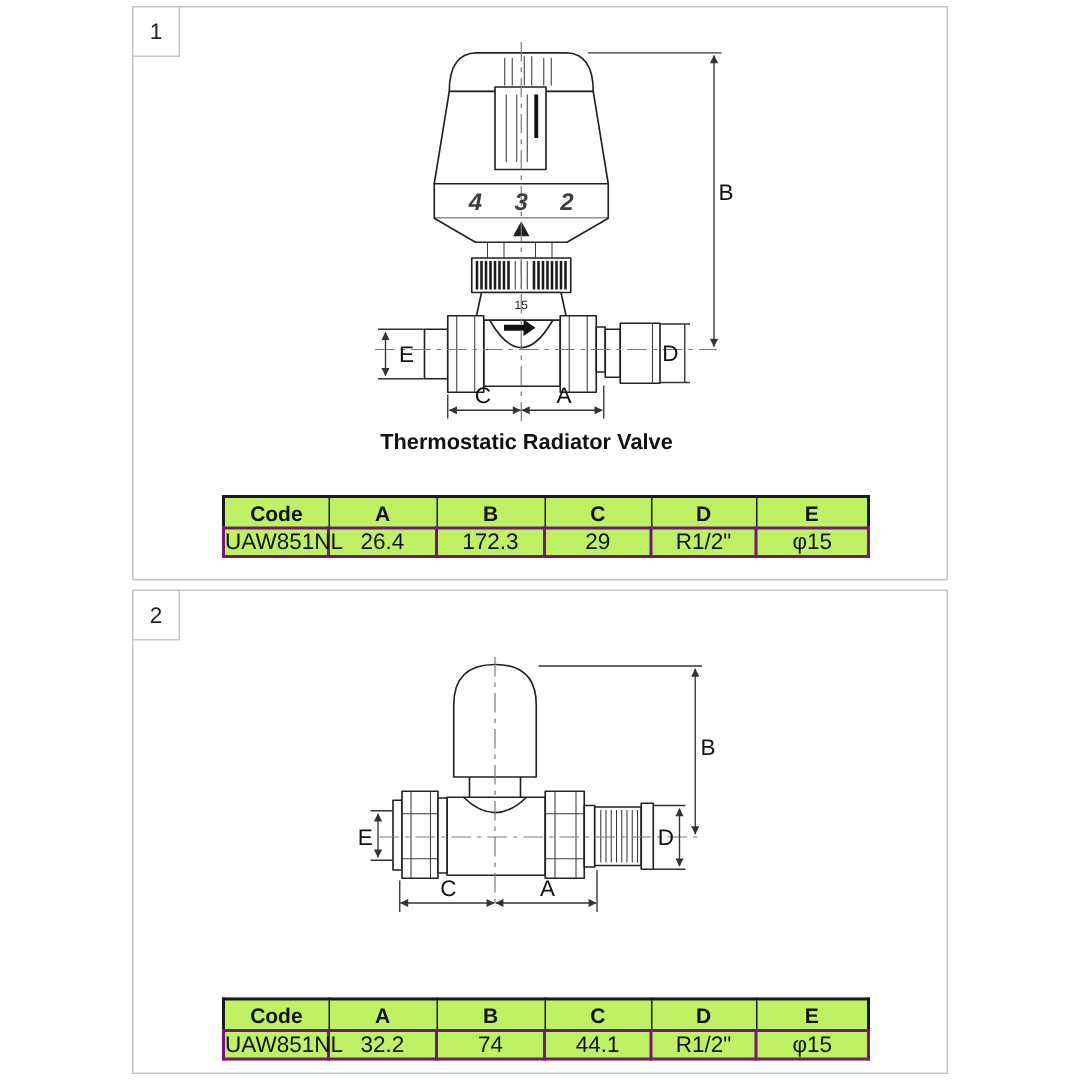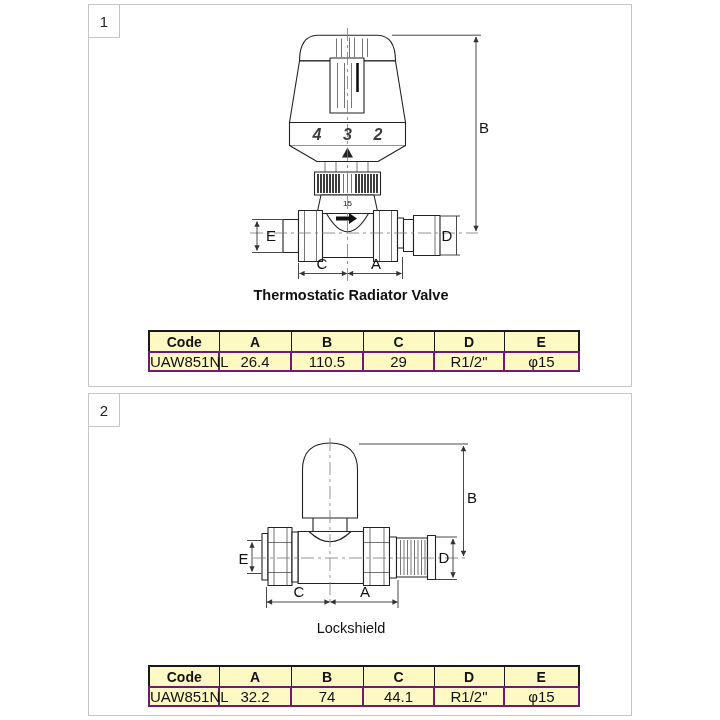--- a/index.html
+++ b/index.html
@@ -24,21 +24,21 @@
   .knurl{fill:none;stroke:#1b1b1b;stroke-width:1.7;}
   .thick{fill:none;stroke:#111;stroke-width:2.6;}
   .cl{fill:none;stroke:#7a7a7a;stroke-width:0.8;stroke-dasharray:13 4 3 4;}
   .ext{fill:none;stroke:#333;stroke-width:0.9;}
   .dimline{fill:none;stroke:#333;stroke-width:0.9;}
   text.dim{font-size:15px;fill:#111;}
   text.scale{font-size:16px;font-weight:bold;font-style:italic;fill:#3d3d3d;text-anchor:middle;}
   text.small{font-size:8px;fill:#222;text-anchor:middle;}
 
   
-  .spec-table{position:absolute;border-collapse:collapse;table-layout:fixed;width:430px;background:#fef9c3;
+  .spec-table{position:absolute;border-collapse:collapse;table-layout:fixed;width:430px;background:#bef264;
     text-align:center;border:2px solid #1a1a1a;}
   .panel-1 .spec-table{left:59px;top:325px;}
   .panel-2 .spec-table{left:59px;top:271px;}
   .spec-table th{border:1px solid #1a1a1a;font-weight:bold;font-size:14px;height:19px;padding:0;}
   .spec-table td{border:2px solid #701a75;font-size:15px;height:17px;padding:0;}
 </style>
 </head>
 <body>
 
 <div class="page">
@@ -148,21 +148,21 @@
           <th>B</th>
           <th>C</th>
           <th>D</th>
           <th>E</th>
         </tr>
       </thead>
       <tbody>
         <tr>
           <td>UAW851NL</td>
           <td>26.4</td>
-          <td>110.5</td>
+          <td>172.3</td>
           <td>29</td>
           <td>R1/2"</td>
           <td>φ15</td>
         </tr>
       </tbody>
     </table>
   </section>
 
   <section class="panel panel-2">
     <div class="panel-label">2</div>
@@ -222,21 +222,20 @@
 
         <line class="ext" x1="266.5" y1="587" x2="266.5" y2="608"></line>
         <line class="ext" x1="398" y1="580" x2="398" y2="608"></line>
         <line class="dimline" x1="267" y1="602" x2="329.5" y2="602" marker-start="url(#ar2)" marker-end="url(#ar2)"></line>
         <line class="dimline" x1="330.5" y1="602" x2="397.5" y2="602" marker-start="url(#ar2)" marker-end="url(#ar2)"></line>
         <text class="dim" text-anchor="middle" x="299" y="597">C</text>
         <text class="dim" text-anchor="middle" x="365" y="597">A</text>
       </g>
     </svg>
 
-    <div class="caption">Lockshield</div>
 
     <table class="spec-table">
       <colgroup>
           <col style="width:70px">
           <col style="width:72px">
           <col style="width:72px">
           <col style="width:71px">
           <col style="width:70px">
           <col style="width:75px">
         </colgroup>

